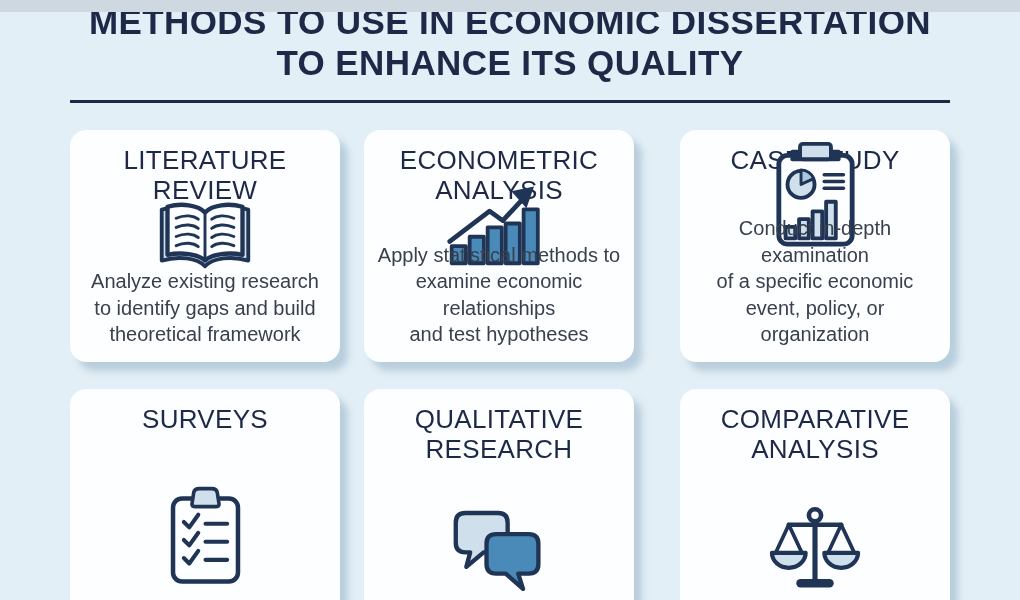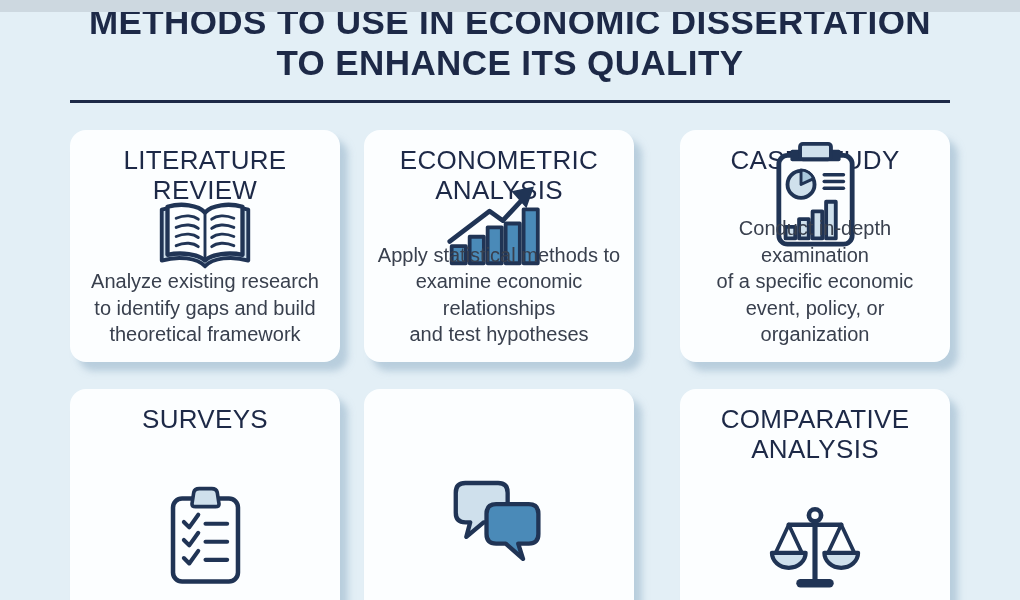--- a/index.html
+++ b/index.html
@@ -173,20 +173,22 @@
         <path class="st" stroke-width="4.5" d="M46 44 H70"></path>
         <polyline class="st" stroke-width="4.5" points="22,62 28,68 38,54"></polyline>
         <path class="st" stroke-width="4.5" d="M46 64 H70"></path>
         <polyline class="st" stroke-width="4.5" points="22,82 28,88 38,74"></polyline>
         <path class="st" stroke-width="4.5" d="M46 84 H70"></path>
       </svg>
     </div>
   </div>
 
   <div class="card r2 c2">
+    <h2 class="card-title">QUALITATIVE
+RESEARCH</h2>
     <div class="icon-wrap">
       <svg width="98" height="85" viewBox="0 0 102 88">
         <path class="fl" stroke-width="4.5" d="M16 5 L50 5 Q60 5 60 15 L60 36 Q60 46 50 46 L35 46 L17 61 L21 46 L16 46 Q6 46 6 36 L6 15 Q6 5 16 5 Z"></path>
         <path class="fb" stroke-width="4.5" d="M48 27 L82 27 Q92 27 92 37 L92 58 Q92 68 82 68 L71 68 L76 84 L58 68 L48 68 Q38 68 38 58 L38 37 Q38 27 48 27 Z"></path>
       </svg>
     </div>
   </div>
 
   <div class="card r2 c3">
     <h2 class="card-title">COMPARATIVE

